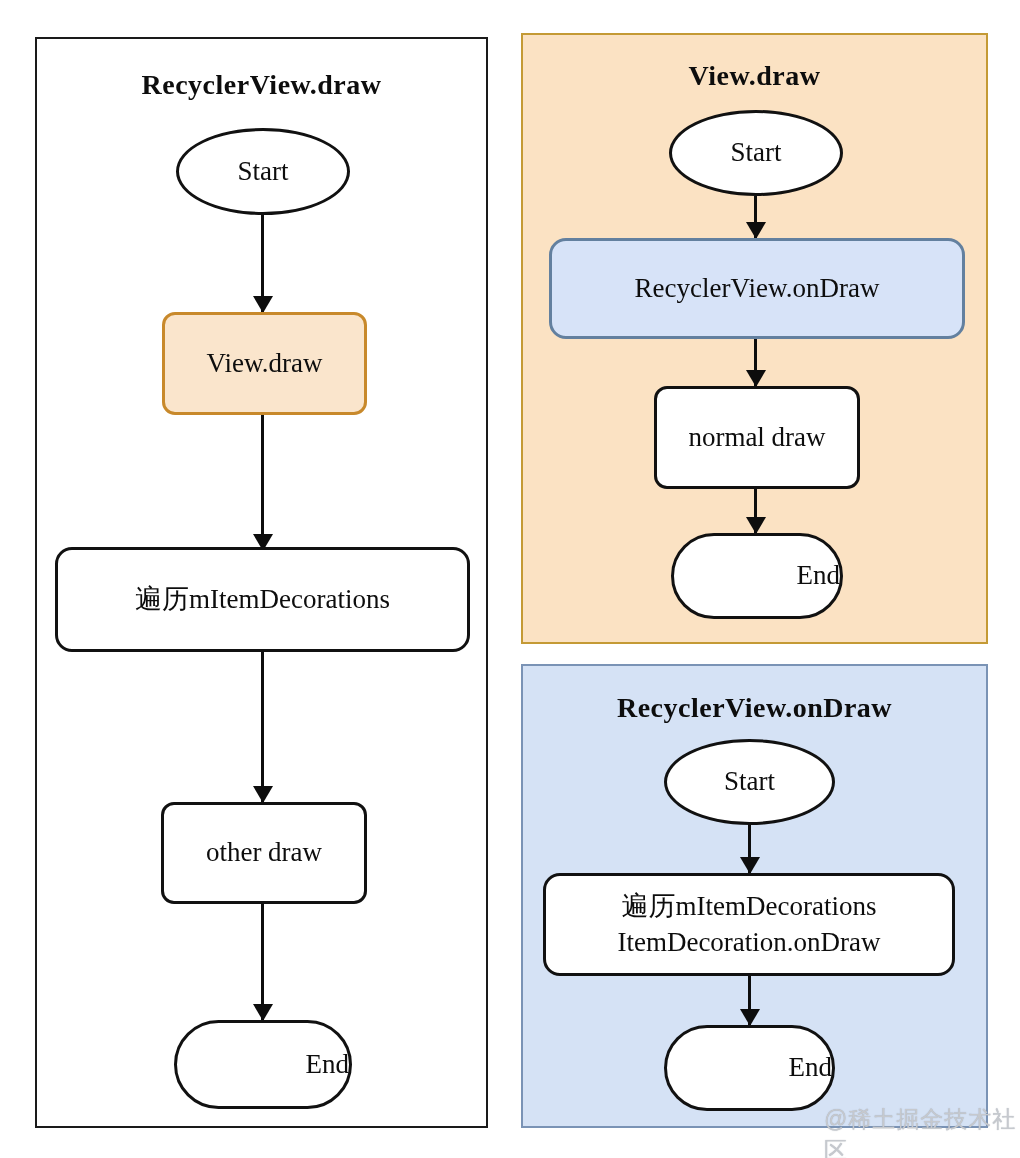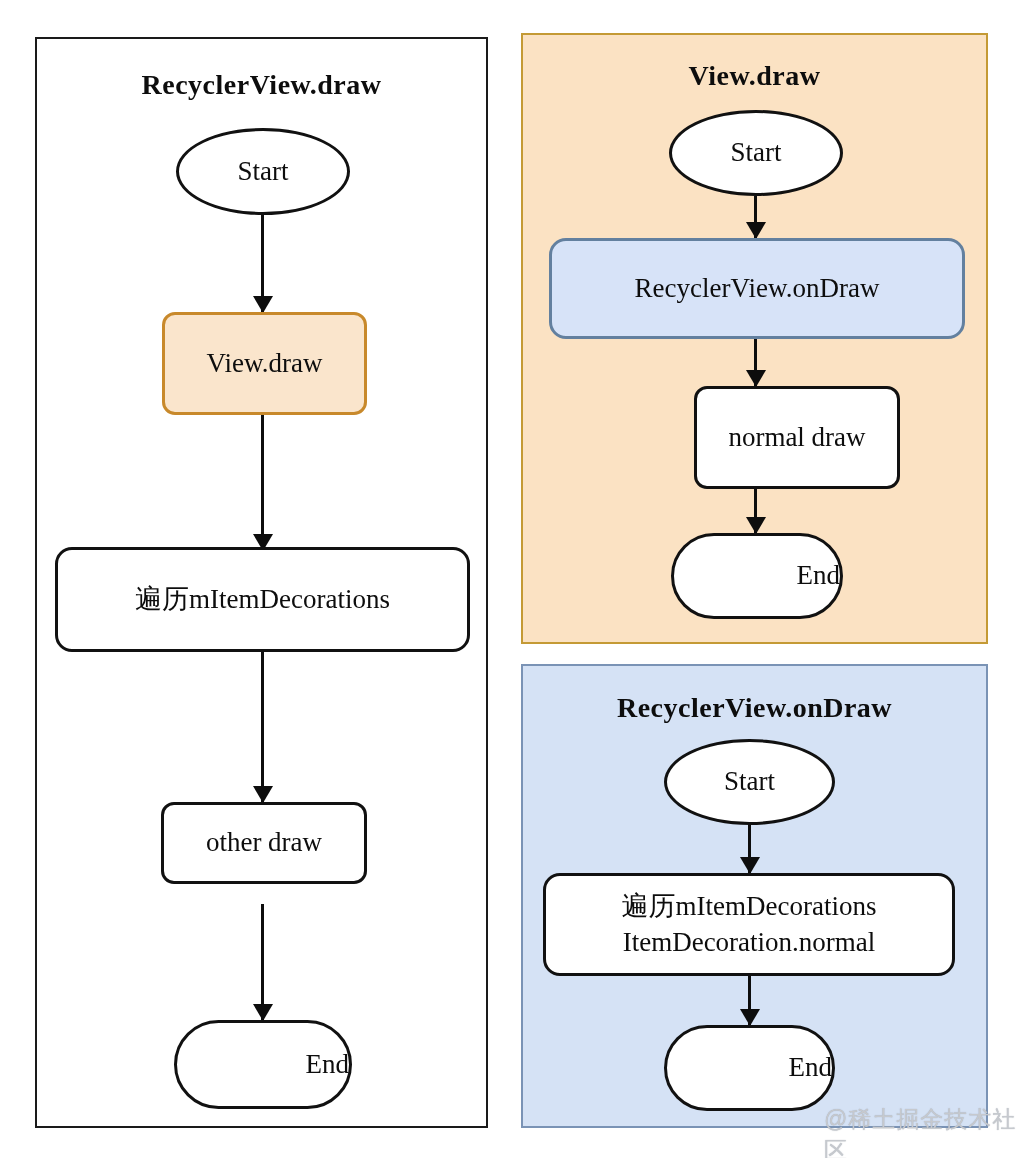--- a/index.html
+++ b/index.html
@@ -60,31 +60,31 @@
   }
 
   
   #lp-title    { top: 62px; }
   #lp-start    { left: 139px; top: 89px;  width: 174px; height: 87px; }
   #lp-arrow1   { left: 224px; top: 176px; height: 97px;  }
   #lp-viewdraw { left: 125px; top: 273px; width: 205px; height: 103px; }
   #lp-arrow2   { left: 224px; top: 376px; height: 135px; }
   #lp-iter     { left: 18px;  top: 508px; width: 415px; height: 105px; }
   #lp-arrow3   { left: 224px; top: 613px; height: 150px; }
-  #lp-other    { left: 124px; top: 763px; width: 206px; height: 82px; }
+  #lp-other    { left: 124px; top: 763px; width: 206px; height: 102px; }
   #lp-arrow4   { left: 224px; top: 865px; height: 116px; }
   #lp-end      { left: 137px; top: 981px; width: 178px; height: 89px; }
 
   
   #tr-title    { top: 57px; }
   #tr-start    { left: 146px; top: 75px;  width: 174px; height: 86px; }
   #tr-arrow1   { left: 231px; top: 161px; height: 42px; }
   #tr-ondraw   { left: 26px;  top: 203px; width: 416px; height: 101px; }
   #tr-arrow2   { left: 231px; top: 304px; height: 47px; }
-  #tr-normal   { left: 131px; top: 351px; width: 206px; height: 103px; margin-left: 40px; }
+  #tr-normal   { left: 131px; top: 351px; width: 206px; height: 103px; }
   #tr-arrow3   { left: 231px; top: 454px; height: 44px; }
   #tr-end      { left: 148px; top: 498px; width: 172px; height: 86px; }
 
   
   #br-title    { top: 58px; }
   #br-start    { left: 141px; top: 73px;  width: 171px; height: 86px; }
   #br-arrow1   { left: 225px; top: 159px; height: 48px; }
   #br-iter     { left: 20px;  top: 207px; width: 412px; height: 103px; }
   #br-arrow2   { left: 225px; top: 310px; height: 49px; }
   #br-end      { left: 141px; top: 359px; width: 171px; height: 86px; }
@@ -158,21 +158,21 @@
     <div class="panel-title" id="br-title">RecyclerView.onDraw</div>
 
     <div class="node ellipse" id="br-start">
       <span>Start</span>
     </div>
 
     <div class="arrow" id="br-arrow1"></div>
 
     <div class="node process wide" id="br-iter">
       <span>遍历mItemDecorations</span>
-      <span>ItemDecoration.normal</span>
+      <span>ItemDecoration.onDraw</span>
     </div>
 
     <div class="arrow" id="br-arrow2"></div>
 
     <div class="node stadium" id="br-end">
       <span>End</span>
     </div>
   </div>
 
   <div id="watermark">@稀土掘金技术社区</div>

